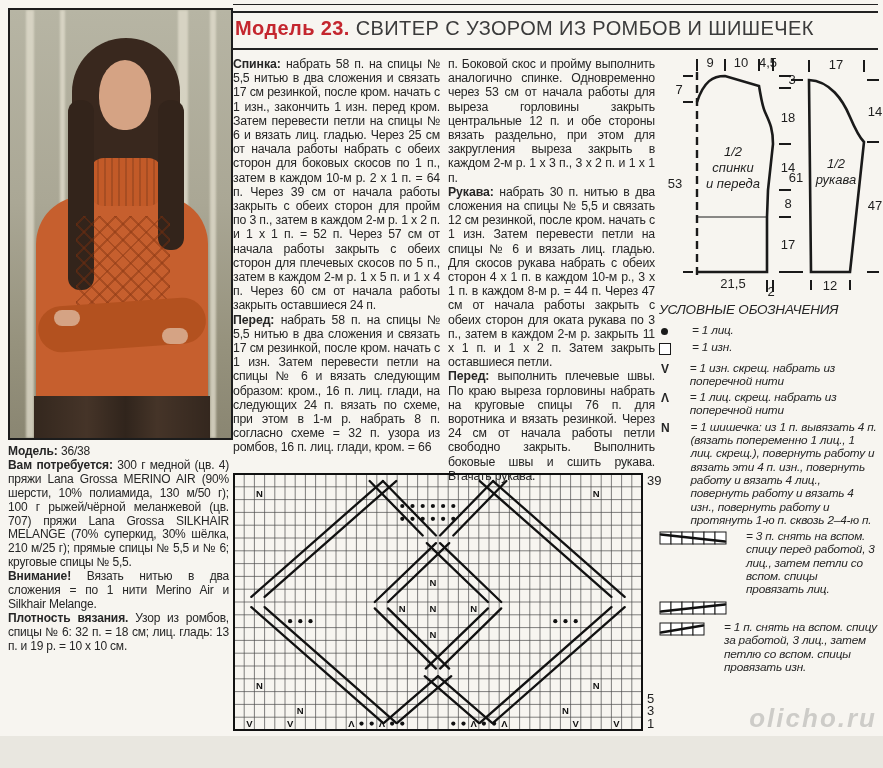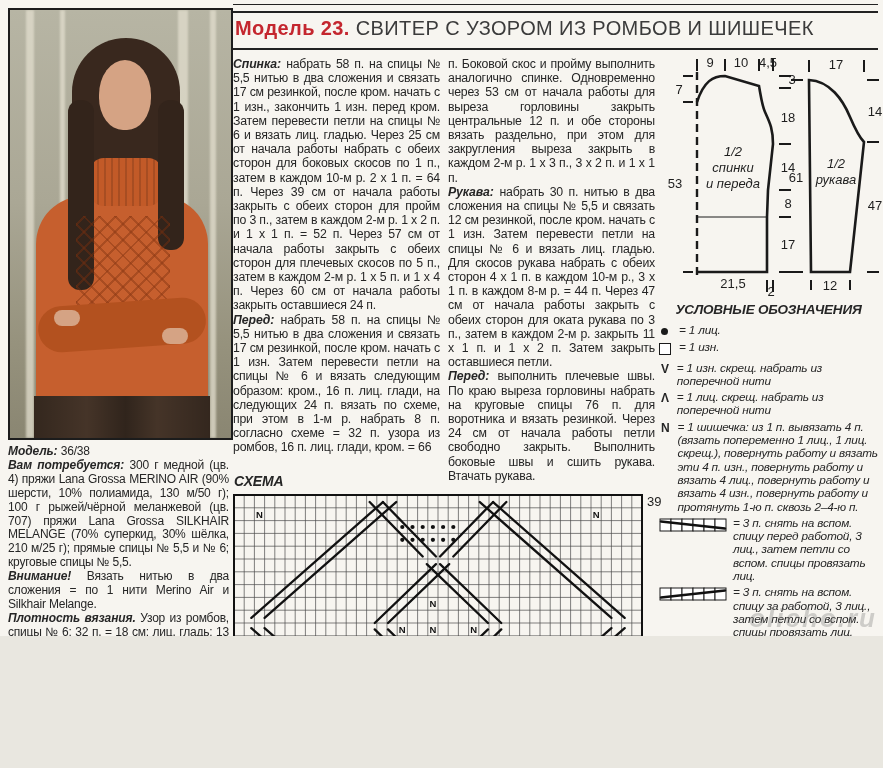--- a/index.html
+++ b/index.html
@@ -1,17 +1,17 @@
 <!DOCTYPE html>
 <html><head>
 <meta charset="utf-8">
 <style>
   html,body{margin:0;padding:0;}
   body{background:#e9e7e0;font-family:"Liberation Sans",sans-serif;}
-  .page{position:relative;width:883px;height:636px;background:#f7f5f0;overflow:hidden;color:#262626;}
+  .page{position:relative;width:883px;height:736px;background:#f7f5f0;overflow:hidden;color:#262626;}
   
   .photo{position:absolute;left:8px;top:8px;width:221px;height:428px;border:2px solid #1c1c1c;
          background:linear-gradient(180deg,#b7b5a4 0%,#aaa795 45%,#96927d 78%,#8a8672 100%);overflow:hidden;}
   .trunk{position:absolute;top:0;bottom:0;background:rgba(225,222,206,.75);filter:blur(1px);}
   .hair{position:absolute;left:62px;top:28px;width:108px;height:252px;background:#39281e;border-radius:54px 54px 40px 44px;}
   .hair-strand{position:absolute;width:26px;background:#33241b;border-radius:12px;}
   .face{position:absolute;left:89px;top:50px;width:52px;height:70px;background:#d5a384;border-radius:50% 50% 46% 46%;}
   .sweater{position:absolute;left:26px;top:186px;width:172px;height:212px;background:#c65f2e;border-radius:48px 48px 10px 10px;}
   .collar{position:absolute;left:80px;top:148px;width:72px;height:48px;background:#c25a28;border-radius:14px;
           background-image:repeating-linear-gradient(90deg,rgba(0,0,0,.14) 0 2px,transparent 2px 7px);}
@@ -28,30 +28,30 @@
   .header .rule-top2{position:absolute;left:0;right:0;top:7px;border-top:2px solid #222;}
   .header .rule-bot{position:absolute;left:0;right:0;bottom:0;border-top:2px solid #222;}
   .title-line{position:absolute;left:2px;top:13px;white-space:nowrap;font-size:20px;letter-spacing:.4px;}
   .title-model{color:#c4262e;font-weight:bold;}
   .title-rest{color:#3b3b3b;}
   
   .col{position:absolute;top:57px;width:207px;font-size:12.3px;line-height:14.2px;text-align:justify;letter-spacing:-.2px;}
   #col1{left:233px;}
   #col2{left:448px;}
   .para{margin:0;}
-  .para b{letter-spacing:-.1px;font-style:italic;}
+  .para b{letter-spacing:-.1px;}
   .details{position:absolute;left:8px;top:445px;width:221px;font-size:12px;line-height:13.9px;text-align:justify;letter-spacing:-.2px;}
   
   .schematics{position:absolute;left:649px;top:50px;}
   .schematics text{font-size:13px;fill:#1e1e1e;}
   .schematics .piece-label{font-style:italic;font-size:14px;}
   
   .legend{position:absolute;left:659px;top:302px;width:219px;}
-  .legend-title{font-weight:bold;font-style:italic;font-size:13.5px;margin:0 0 7px 0;letter-spacing:-.2px;text-align:center;}
-  .leg-item{display:flex;gap:6px;margin:0 0 3px 0;font-size:11.8px;line-height:13.3px;font-style:italic;letter-spacing:-.2px;}
+  .legend-title{font-weight:normal;font-style:italic;font-size:13.5px;margin:0 0 7px 0;letter-spacing:-.2px;}
+  .leg-item{display:flex;gap:19px;margin:0 0 3px 0;font-size:11.8px;line-height:13.3px;font-style:italic;letter-spacing:-.2px;}
   .leg-sym{flex:0 0 auto;padding-top:1px;}
   .leg-text{flex:1 1 auto;}
   .sym-dot{display:inline-block;width:7px;height:7px;border-radius:50%;background:#1a1a1a;margin:3px 5px 0 2px;}
   .sym-sq{display:inline-block;width:10px;height:10px;border:1.6px solid #1a1a1a;margin:1px 2px 0 0;background:#fff;}
   .sym-ch{font-style:normal;font-weight:bold;font-size:12px;padding:0 2px;}
   
   .chart-block{position:absolute;left:233px;top:473px;}
   .chart-label{font-weight:bold;font-style:italic;font-size:14px;margin:0 0 5px 1px;letter-spacing:-.2px;}
   
   .watermark{position:absolute;right:6px;bottom:2px;font-size:26px;letter-spacing:2px;color:rgba(110,110,110,.30);font-style:italic;font-weight:bold;}
@@ -208,37 +208,35 @@
         <div class="leg-item">
           <span class="leg-sym"><svg width="68" height="14">
               <rect x="1" y="1" width="11" height="12" fill="#fff" stroke="#1a1a1a" stroke-width="1"></rect>
               <rect x="12" y="1" width="11" height="12" fill="#fff" stroke="#1a1a1a" stroke-width="1"></rect>
               <rect x="23" y="1" width="11" height="12" fill="#fff" stroke="#1a1a1a" stroke-width="1"></rect>
               <rect x="34" y="1" width="11" height="12" fill="#fff" stroke="#1a1a1a" stroke-width="1"></rect>
               <rect x="45" y="1" width="11" height="12" fill="#fff" stroke="#1a1a1a" stroke-width="1"></rect>
               <rect x="56" y="1" width="11" height="12" fill="#fff" stroke="#1a1a1a" stroke-width="1"></rect>
               <line x1="2" y1="10.5" x2="66" y2="3.5" stroke="#111" stroke-width="2.4" stroke-linecap="round"></line>
             </svg></span>
-          <span class="leg-text">= 3 п. снять на вспом. спицу за работой, 3 лиц., затем петли со вспом. спицы провязать лиц.</span>
         </div>
         <div class="leg-item">
           <span class="leg-sym"><svg width="46" height="14">
               <rect x="1" y="1" width="11" height="12" fill="#fff" stroke="#1a1a1a" stroke-width="1"></rect>
               <rect x="12" y="1" width="11" height="12" fill="#fff" stroke="#1a1a1a" stroke-width="1"></rect>
               <rect x="23" y="1" width="11" height="12" fill="#fff" stroke="#1a1a1a" stroke-width="1"></rect>
               <rect x="34" y="1" width="11" height="12" fill="#fff" stroke="#1a1a1a" stroke-width="1"></rect>
               <line x1="2" y1="10.5" x2="44" y2="3.5" stroke="#111" stroke-width="2.4" stroke-linecap="round"></line>
             </svg></span>
           <span class="leg-text">= 1 п. снять на вспом. спицу за работой, 3 лиц., затем петлю со вспом. спицы провязать изн.</span>
         </div>
       </div>
   </div>
 
   <div class="chart-block">
-    <p class="chart-label">СХЕМА</p>
     <svg id="chart-svg" width="434" height="260" viewBox="0 0 434 260">
         <line x1="1" y1="1" x2="1" y2="257" stroke="#4a4a4a" stroke-width="0.7"></line>
         <line x1="11.2" y1="1" x2="11.2" y2="257" stroke="#4a4a4a" stroke-width="0.7"></line>
         <line x1="21.4" y1="1" x2="21.4" y2="257" stroke="#4a4a4a" stroke-width="0.7"></line>
         <line x1="31.599999999999998" y1="1" x2="31.599999999999998" y2="257" stroke="#4a4a4a" stroke-width="0.7"></line>
         <line x1="41.8" y1="1" x2="41.8" y2="257" stroke="#4a4a4a" stroke-width="0.7"></line>
         <line x1="52" y1="1" x2="52" y2="257" stroke="#4a4a4a" stroke-width="0.7"></line>
         <line x1="62.199999999999996" y1="1" x2="62.199999999999996" y2="257" stroke="#4a4a4a" stroke-width="0.7"></line>
         <line x1="72.39999999999999" y1="1" x2="72.39999999999999" y2="257" stroke="#4a4a4a" stroke-width="0.7"></line>
         <line x1="82.6" y1="1" x2="82.6" y2="257" stroke="#4a4a4a" stroke-width="0.7"></line>

